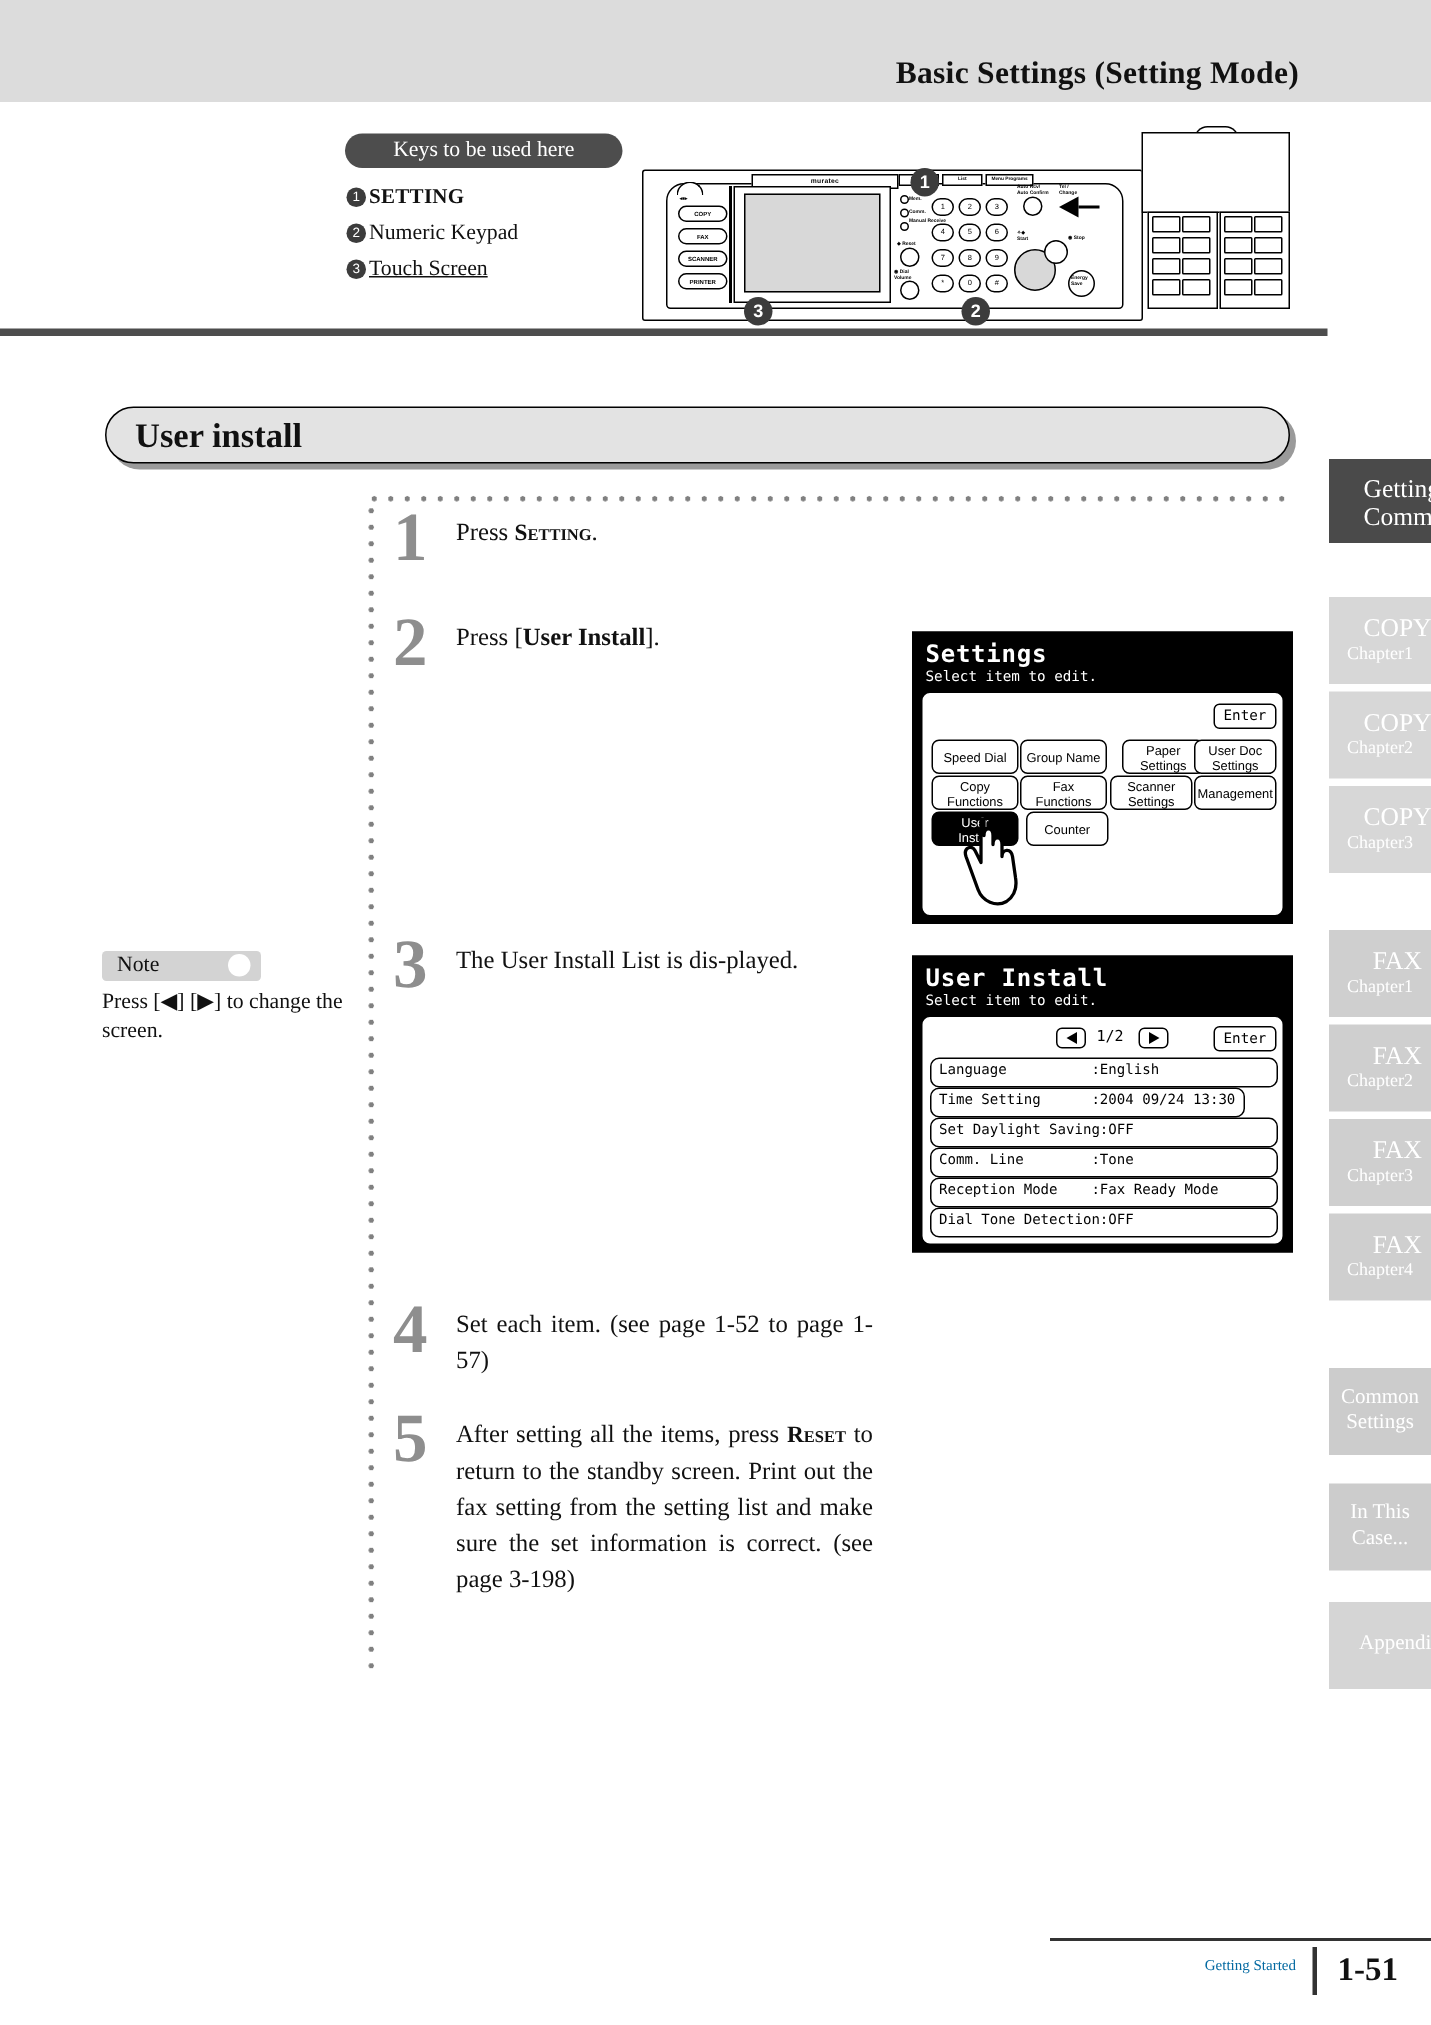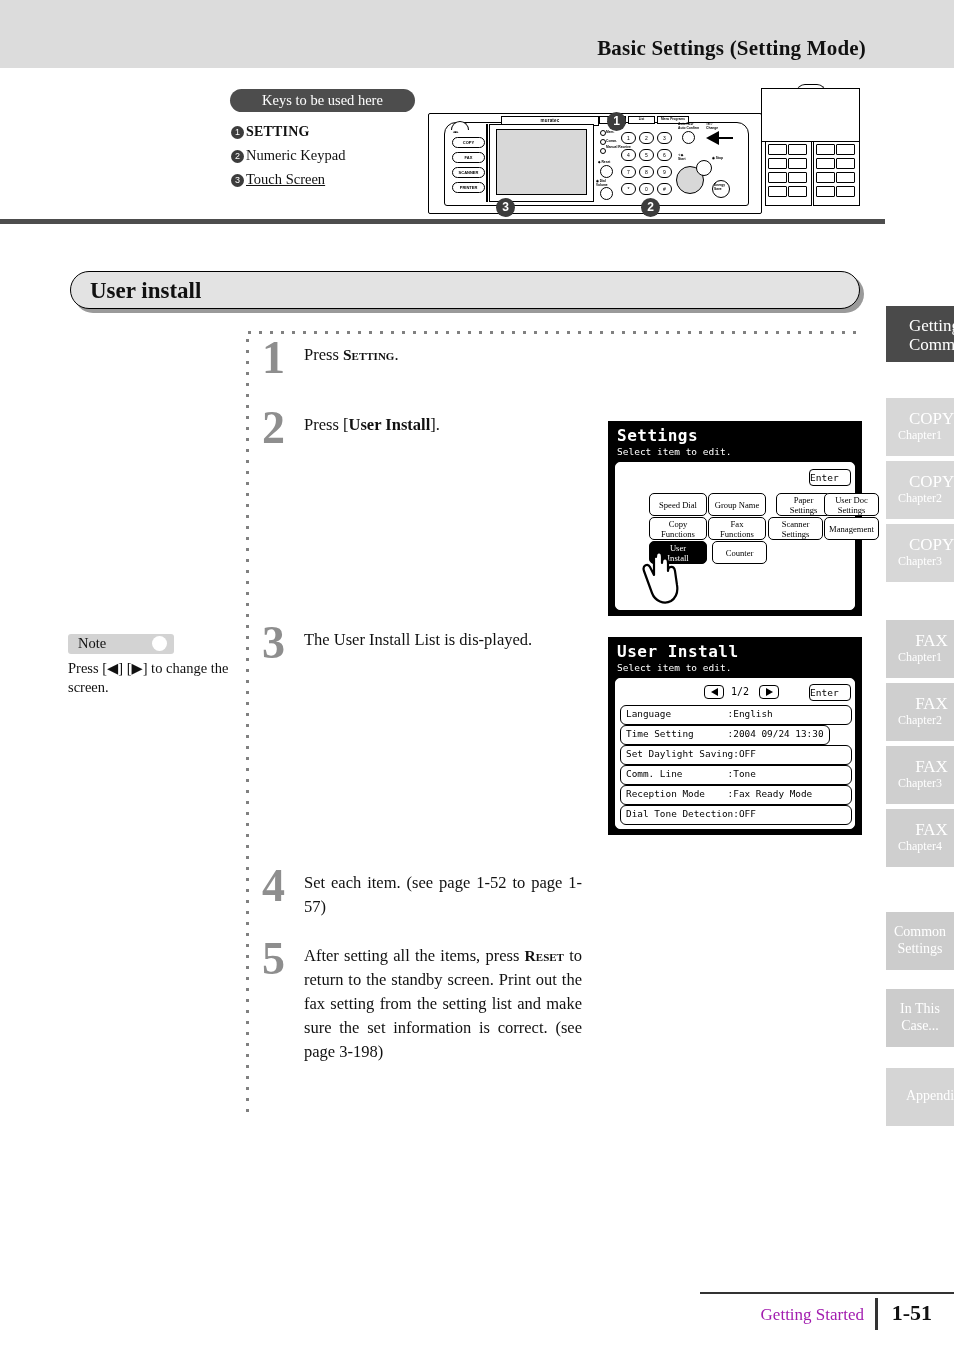--- a/index.html
+++ b/index.html
@@ -401,45 +401,44 @@
     border: 1.5px solid #fff;
     border-radius: 5px;
     box-sizing: border-box;
   }
   .lcd-btn {
     position: absolute;
     background: #fff;
     border: 1.3px solid #000;
     border-radius: 5px;
     box-sizing: border-box;
-    font-family: Liberation Serif, serif;
+    font-family: Liberation Sans, sans-serif;
     font-size: 8.6px;
     color: #000;
     text-align: center;
     display: flex;
     align-items: center;
     justify-content: center;
     line-height: 10px;
     white-space: pre-line;
-    margin-left: 28px;
   }
   .lcd-btn.sel {
     background: #000;
     color: #fff;
     border-color: #000;
   }
   .lcd-enter {
     position: absolute;
     background: #fff;
     border: 1.3px solid #000;
     border-radius: 4px;
     box-sizing: border-box;
     font-family: "DejaVu Sans Mono", monospace;
     font-size: 9.5px;
-    text-align: left;
+    text-align: center;
     color: #000;
   }
   .lcd-row {
     position: absolute;
     left: 4px;
     background: #fff;
     border: 1.2px solid #000;
     border-radius: 6px;
     box-sizing: border-box;
     font-family: "DejaVu Sans Mono", monospace;
@@ -488,22 +487,22 @@
   .footer-rule {
     position: absolute;
     left: 700px; top: 1292px;
     width: 254px; height: 2px;
     background: #333;
   }
   .footer-chapter {
     position: absolute;
     right: 90px; top: 1305px;
     font-family: "Liberation Serif", serif;
-    font-size: 17px;
-    color: #a21caf;
+    font-size: 10px;
+    color: #0369a1;
   }
   .footer-sep {
     position: absolute;
     right: 76px; top: 1298px;
     width: 3px; height: 32px;
     background: #333;
   }
   .footer-page {
     position: absolute;
     right: 22px; top: 1300px;

